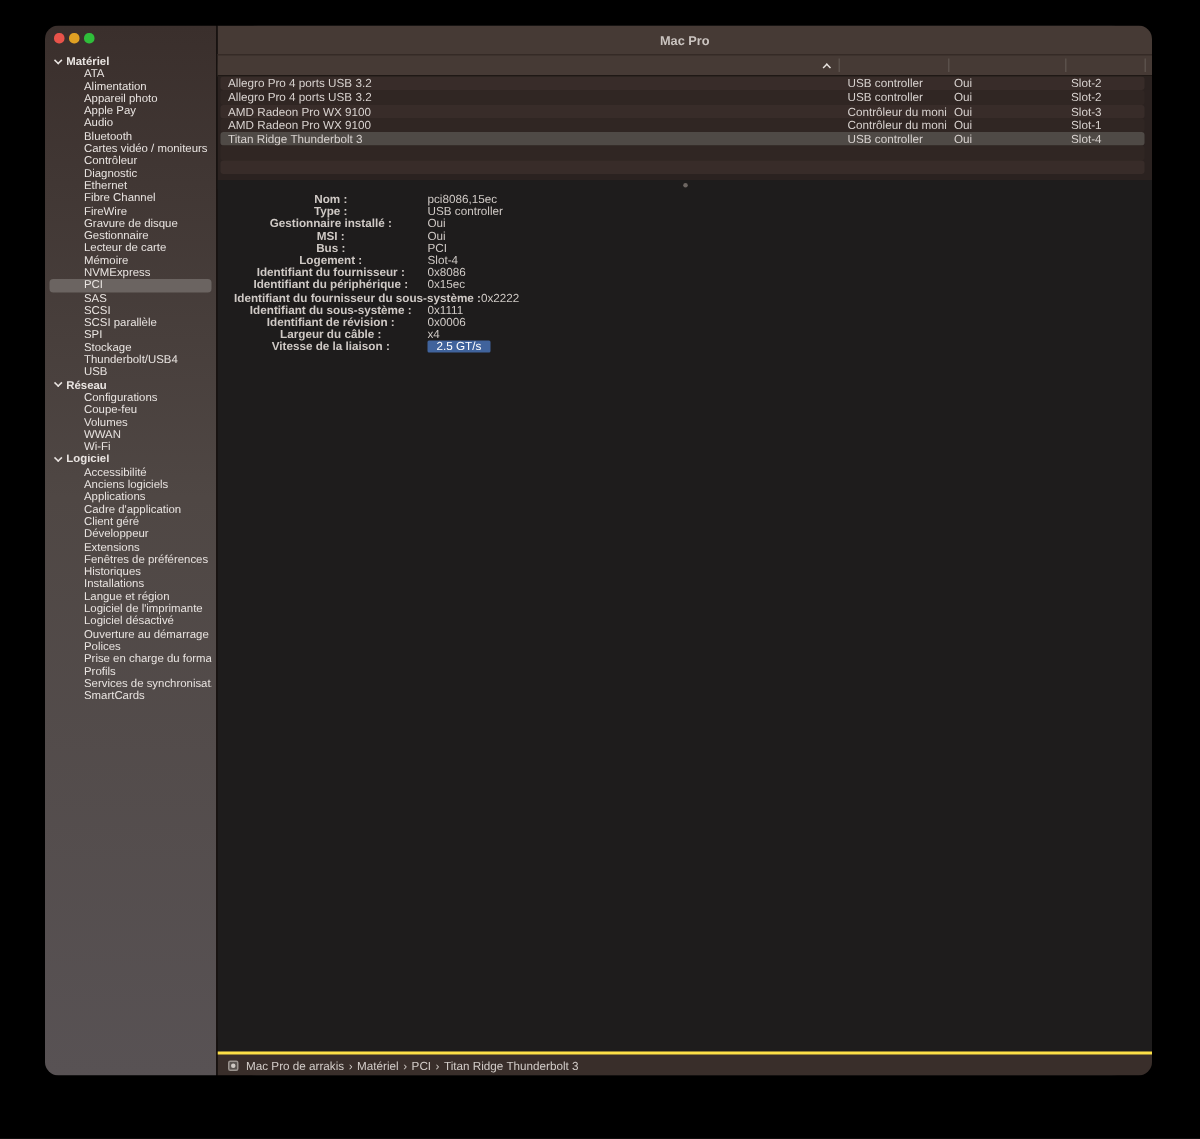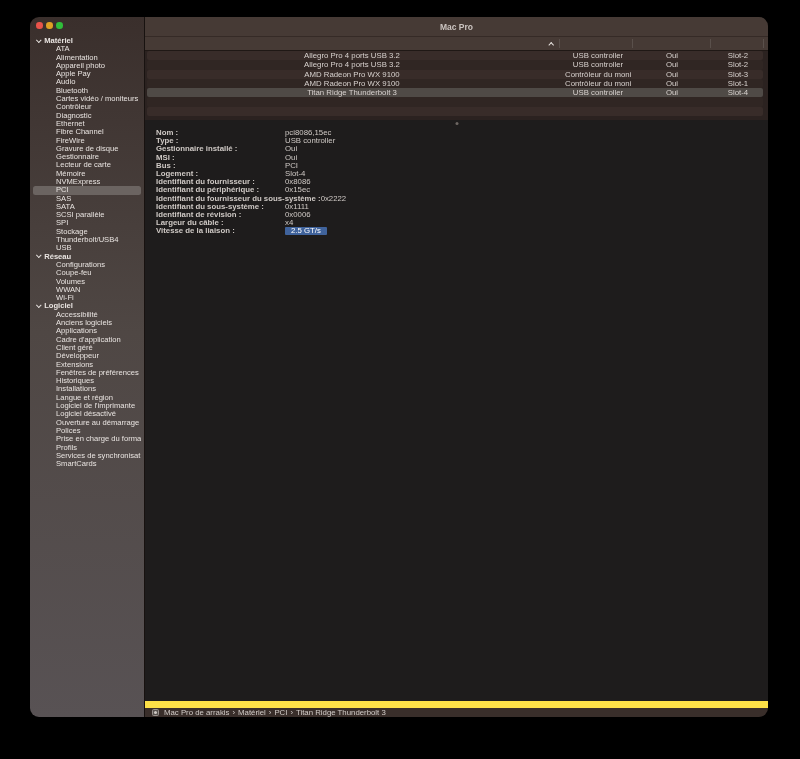--- a/index.html
+++ b/index.html
@@ -57,47 +57,47 @@
   .thead .hc{position:absolute;top:0;bottom:0;display:flex;align-items:center;margin-top:36px;}
   .hsep{position:absolute;top:2px;bottom:2px;width:1px;background:#5a504b;}
   .sort{
     width:3.4px;height:3.4px;border-left:1px solid var(--header_text);
     border-top:1px solid var(--header_text);transform:rotate(45deg);
     position:absolute;right:8px;top:6px;
   }
   .tbody{flex:0 0 69px;height:69px;background:var(--table_base);overflow:hidden;}
   .trow{
     height:9.3px;line-height:9.4px;font-size:7.8px;color:var(--row_text);
-    margin:0 5px 0 2px;border-radius:2px;position:relative;white-space:nowrap;text-align:center;
+    margin:0 5px 0 2px;border-radius:2px;position:relative;white-space:nowrap;
   }
   .trow.odd{background:var(--row_odd);}
   .trow.even{background:var(--row_even);}
   .trow.selected{background:var(--row_selected);}
   .trow span{position:absolute;top:0;overflow:hidden;}
   .c0{left:5px;width:400px;}
   .c1{left:418px;width:66px;}
   .c2{left:489px;width:72px;}
   .c3{left:567px;width:48px;}
   .splitter{flex:0 0 6px;background:var(--detail_bg);position:relative;}
   .splitter .grip{
     position:absolute;left:50%;top:2px;width:3px;height:3px;border-radius:50%;
     background:#6d6662;transform:translateX(-50%);
   }
   
   .detail{flex:1 1 auto;background:var(--detail_bg);padding-top:3px;overflow:hidden;}
   .detail-title{
     margin:0 0 4px 7px;font-size:7.8px;font-weight:700;color:var(--detail_title);line-height:10px;
   }
-  .drow{display:flex;padding-left:11px;height:8.2px;line-height:8.3px;font-size:7.8px;color:var(--detail_text);white-space:nowrap;}
+  .drow{display:flex;padding-left:11px;height:8.2px;line-height:8.3px;font-size:7.8px;color:var(--detail_text);white-space:nowrap;text-align:center;}
   .drow .lbl{flex:0 0 129px;font-weight:600;}
   .drow .val{font-weight:400;}
   .drow .val.hl{background:var(--highlight_blue);color:#fff;padding:0 6px;border-radius:1px;}
   
   .statusbar{
-    flex:0 0 16px;background:var(--statusbar);border-top:7px solid #fde047;
+    flex:0 0 16px;background:var(--statusbar);border-top:2px solid #fde047;
     box-sizing:border-box;display:flex;align-items:center;padding-left:7px;
     font-size:7.8px;color:var(--status_text);white-space:nowrap;
   }
   .app-chip{
     width:7px;height:7px;border-radius:1.5px;background:#59534f;
     border:1px solid #9a938e;box-sizing:border-box;margin-right:5px;position:relative;flex:0 0 auto;
   }
   .app-chip::after{
     content:"";position:absolute;left:1px;top:1px;width:3px;height:3px;border-radius:50%;background:#cfc9c4;
   }
@@ -131,21 +131,21 @@
         <div class="sb-row sb-item">Ethernet</div>
         <div class="sb-row sb-item">Fibre Channel</div>
         <div class="sb-row sb-item">FireWire</div>
         <div class="sb-row sb-item">Gravure de disque</div>
         <div class="sb-row sb-item">Gestionnaire</div>
         <div class="sb-row sb-item">Lecteur de carte</div>
         <div class="sb-row sb-item">Mémoire</div>
         <div class="sb-row sb-item">NVMExpress</div>
         <div class="sb-row sb-item selected">PCI</div>
         <div class="sb-row sb-item">SAS</div>
-        <div class="sb-row sb-item">SATA</div>
+        <div class="sb-row sb-item">SCSI</div>
         <div class="sb-row sb-item">SCSI parallèle</div>
         <div class="sb-row sb-item">SPI</div>
         <div class="sb-row sb-item">Stockage</div>
         <div class="sb-row sb-item">Thunderbolt/USB4</div>
         <div class="sb-row sb-item">USB</div>
         <div class="sb-row sb-section">
           <span class="chev"></span>
           <span>Réseau</span>
         </div>
         <div class="sb-row sb-item">Configurations</div>

